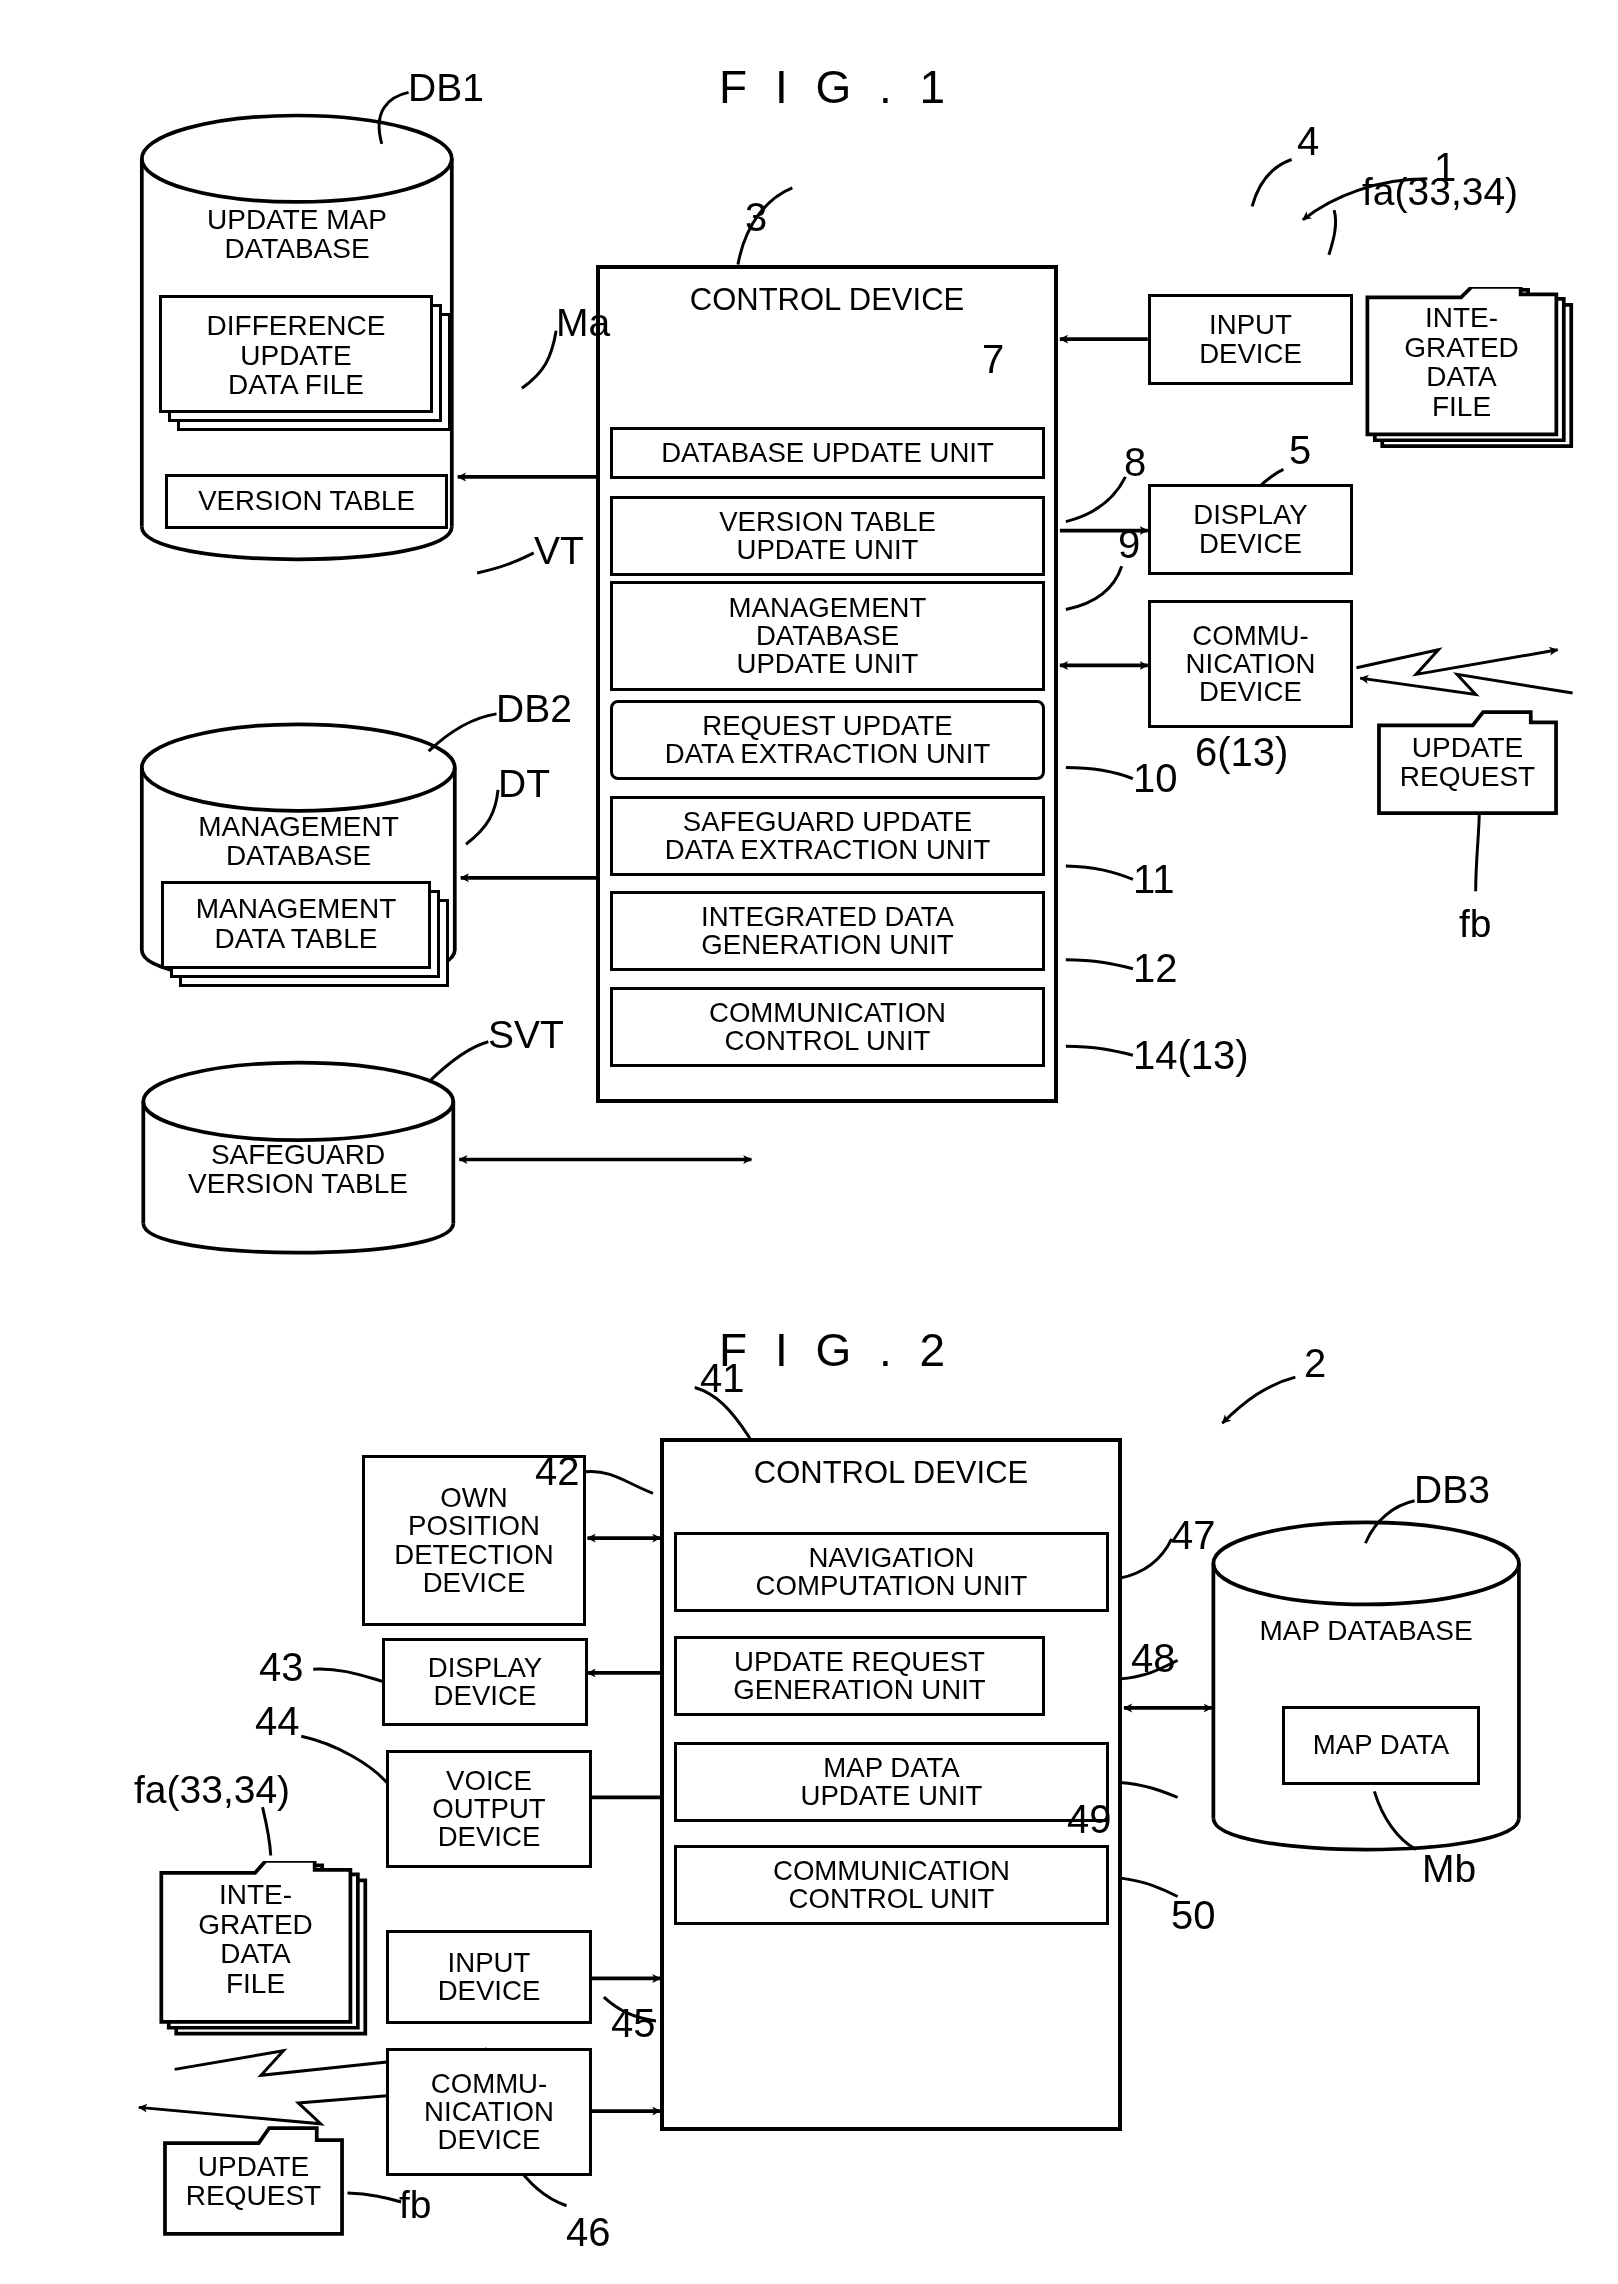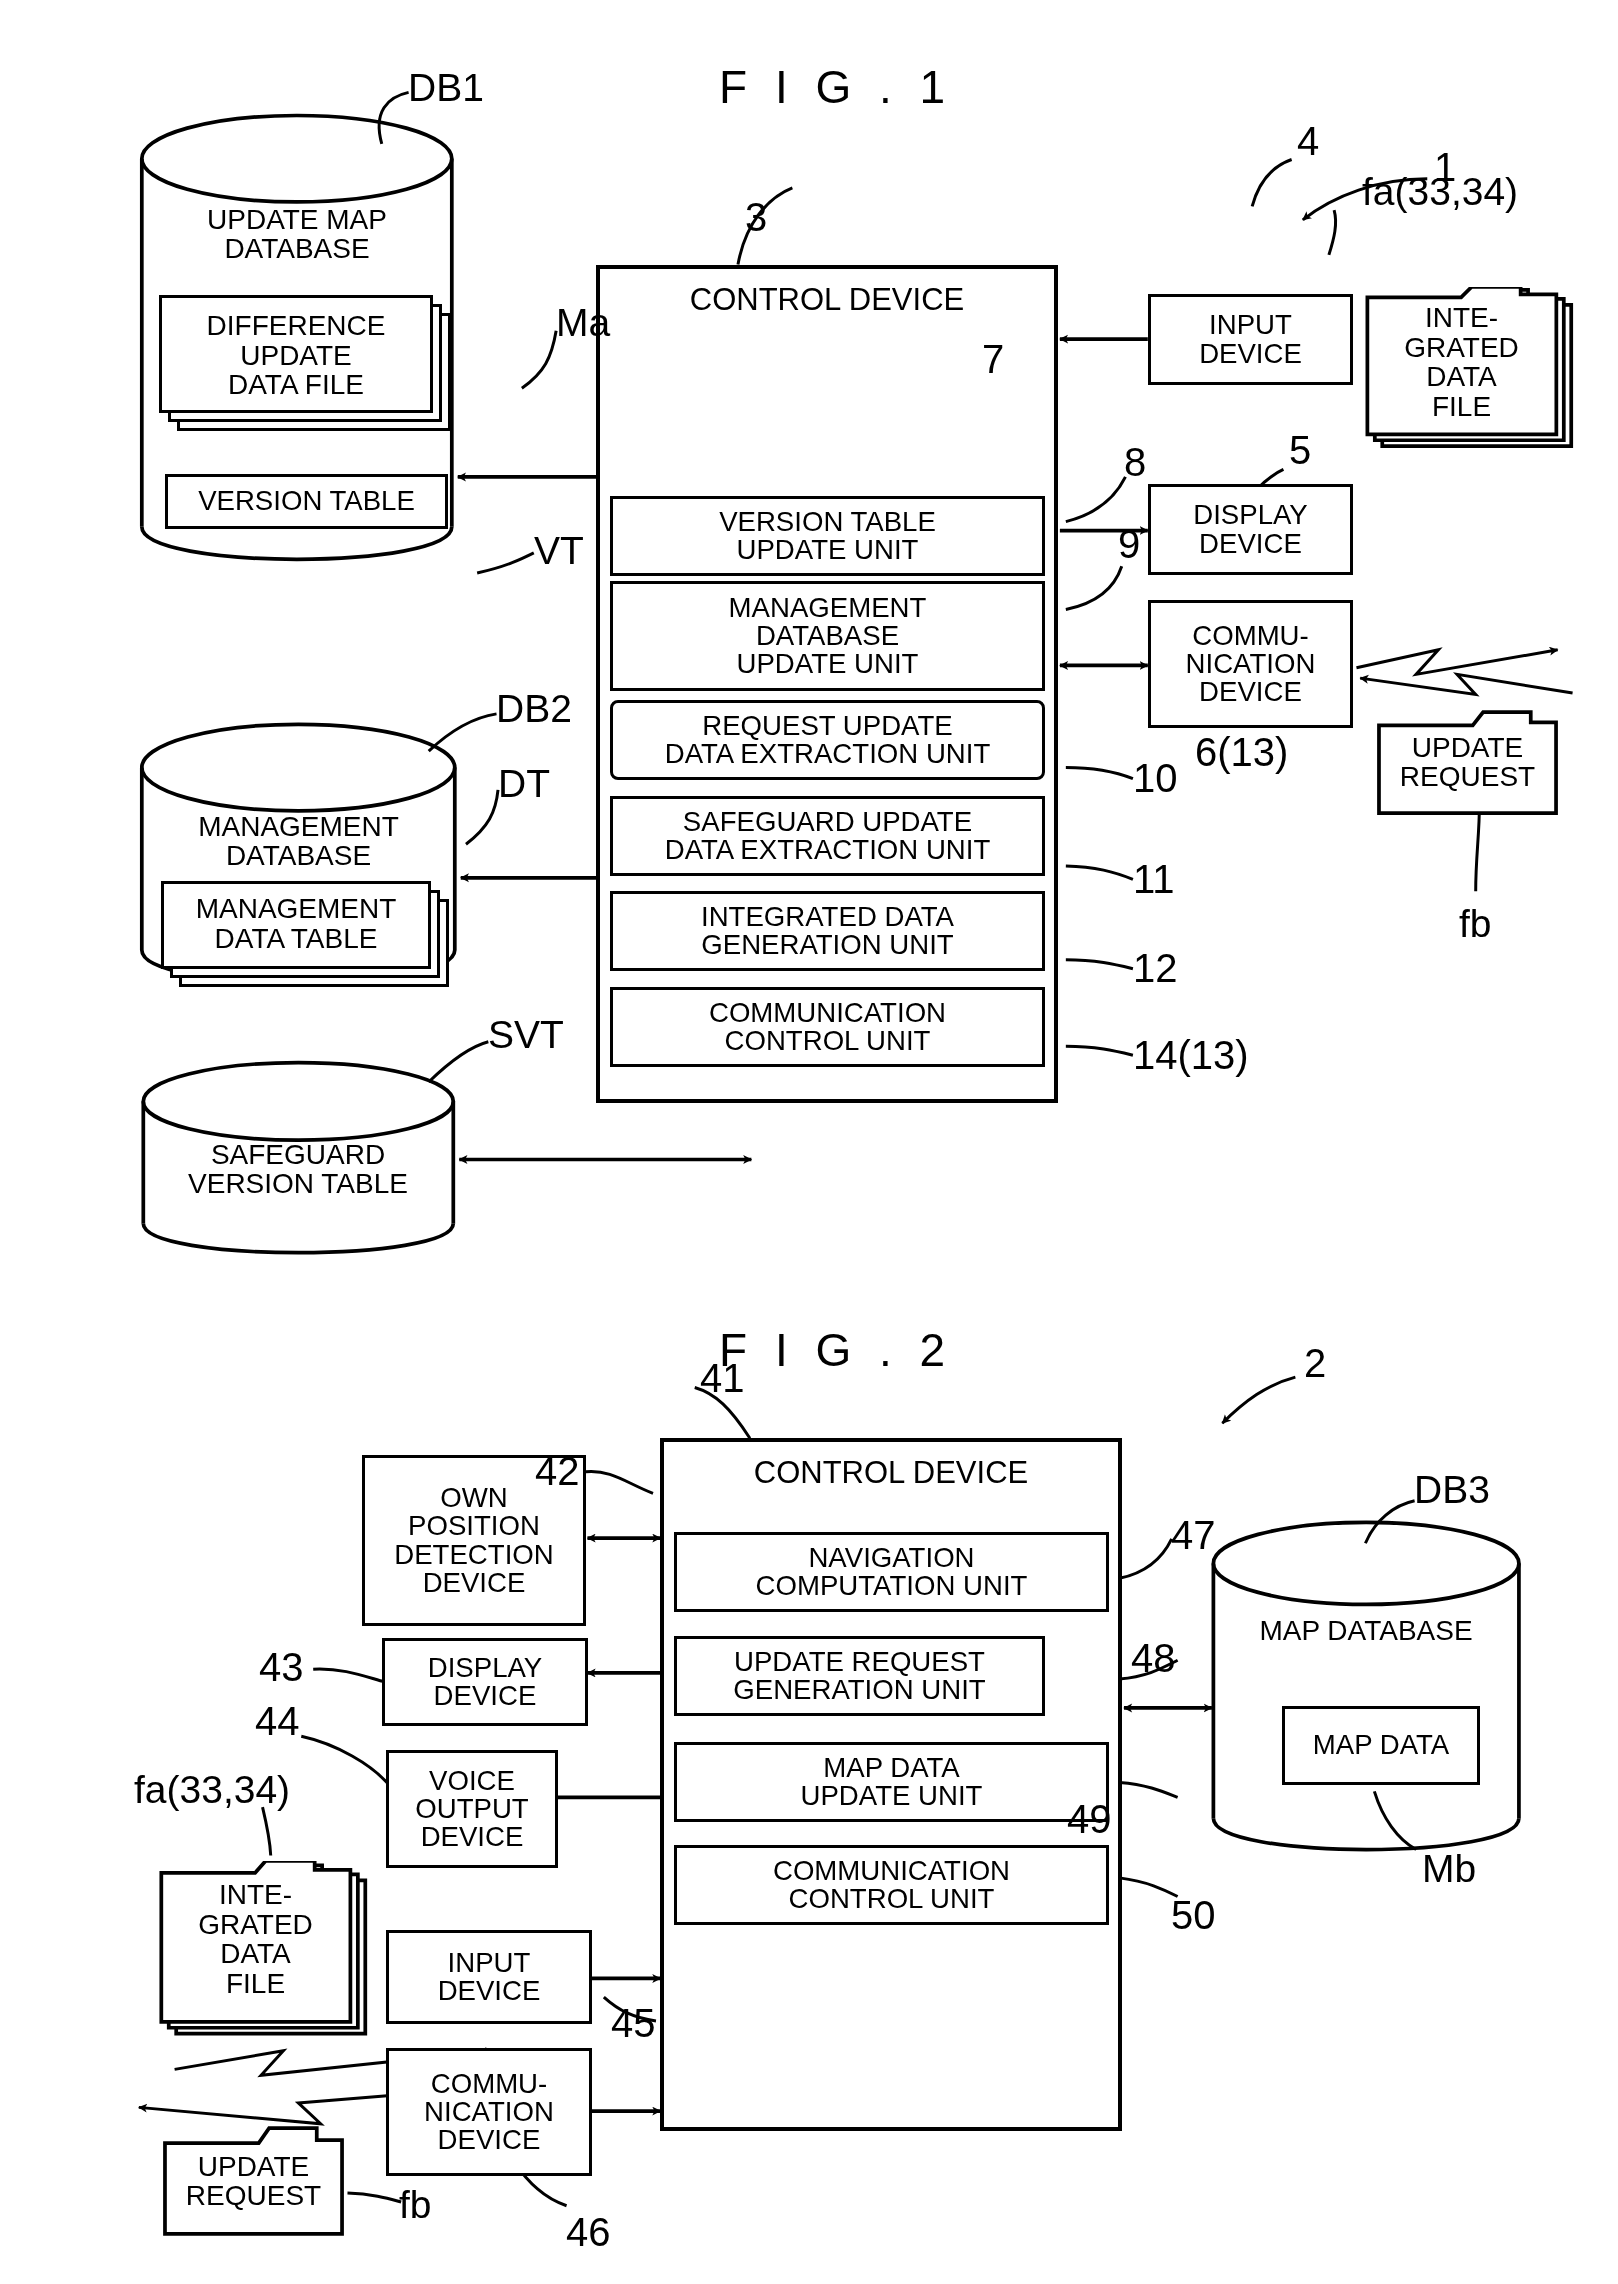--- a/index.html
+++ b/index.html
@@ -205,20 +205,23 @@
   </svg>
 
   <div class="fig-title" style="left:719px; top:60px;">F I G . 1</div>
   <div class="num" style="left:1434px; top:145px;">1</div>
   <div class="num" style="left:745px; top:195px;">3</div>
 
   <div class="outer" style="left:596px; top:265px; width:462px; height:838px;">
     <div class="outer-label">CONTROL DEVICE</div>
   </div>
 
+  <div class="box" style="left:610px; top:427px; width:435px; height:52px;">
+    <span>DATABASE UPDATE UNIT</span>
+  </div>
   <div class="num" style="left:982px; top:337px;">7</div>
 
   <div class="box" style="left:610px; top:496px; width:435px; height:80px;">
     <span>
       <span>VERSION TABLE</span><br>
       <span>UPDATE UNIT</span>
     </span>
   </div>
   <div class="num" style="left:1124px; top:440px;">8</div>
 
@@ -415,21 +418,21 @@
   <div class="num" style="left:535px; top:1449px;">42</div>
 
   <div class="box" style="left:382px; top:1638px; width:206px; height:88px;">
     <span>
       <span>DISPLAY</span><br>
       <span>DEVICE</span>
     </span>
   </div>
   <div class="num" style="left:259px; top:1645px;">43</div>
 
-  <div class="box" style="left:386px; top:1750px; width:172px; height:118px;">
+  <div class="box" style="left:386px; top:1750px; width:206px; height:118px;">
     <span>
       <span>VOICE</span><br>
       <span>OUTPUT</span><br>
       <span>DEVICE</span>
     </span>
   </div>
   <div class="num" style="left:255px; top:1699px;">44</div>
 
   <div class="box" style="left:386px; top:1930px; width:206px; height:94px;">
     <span>

